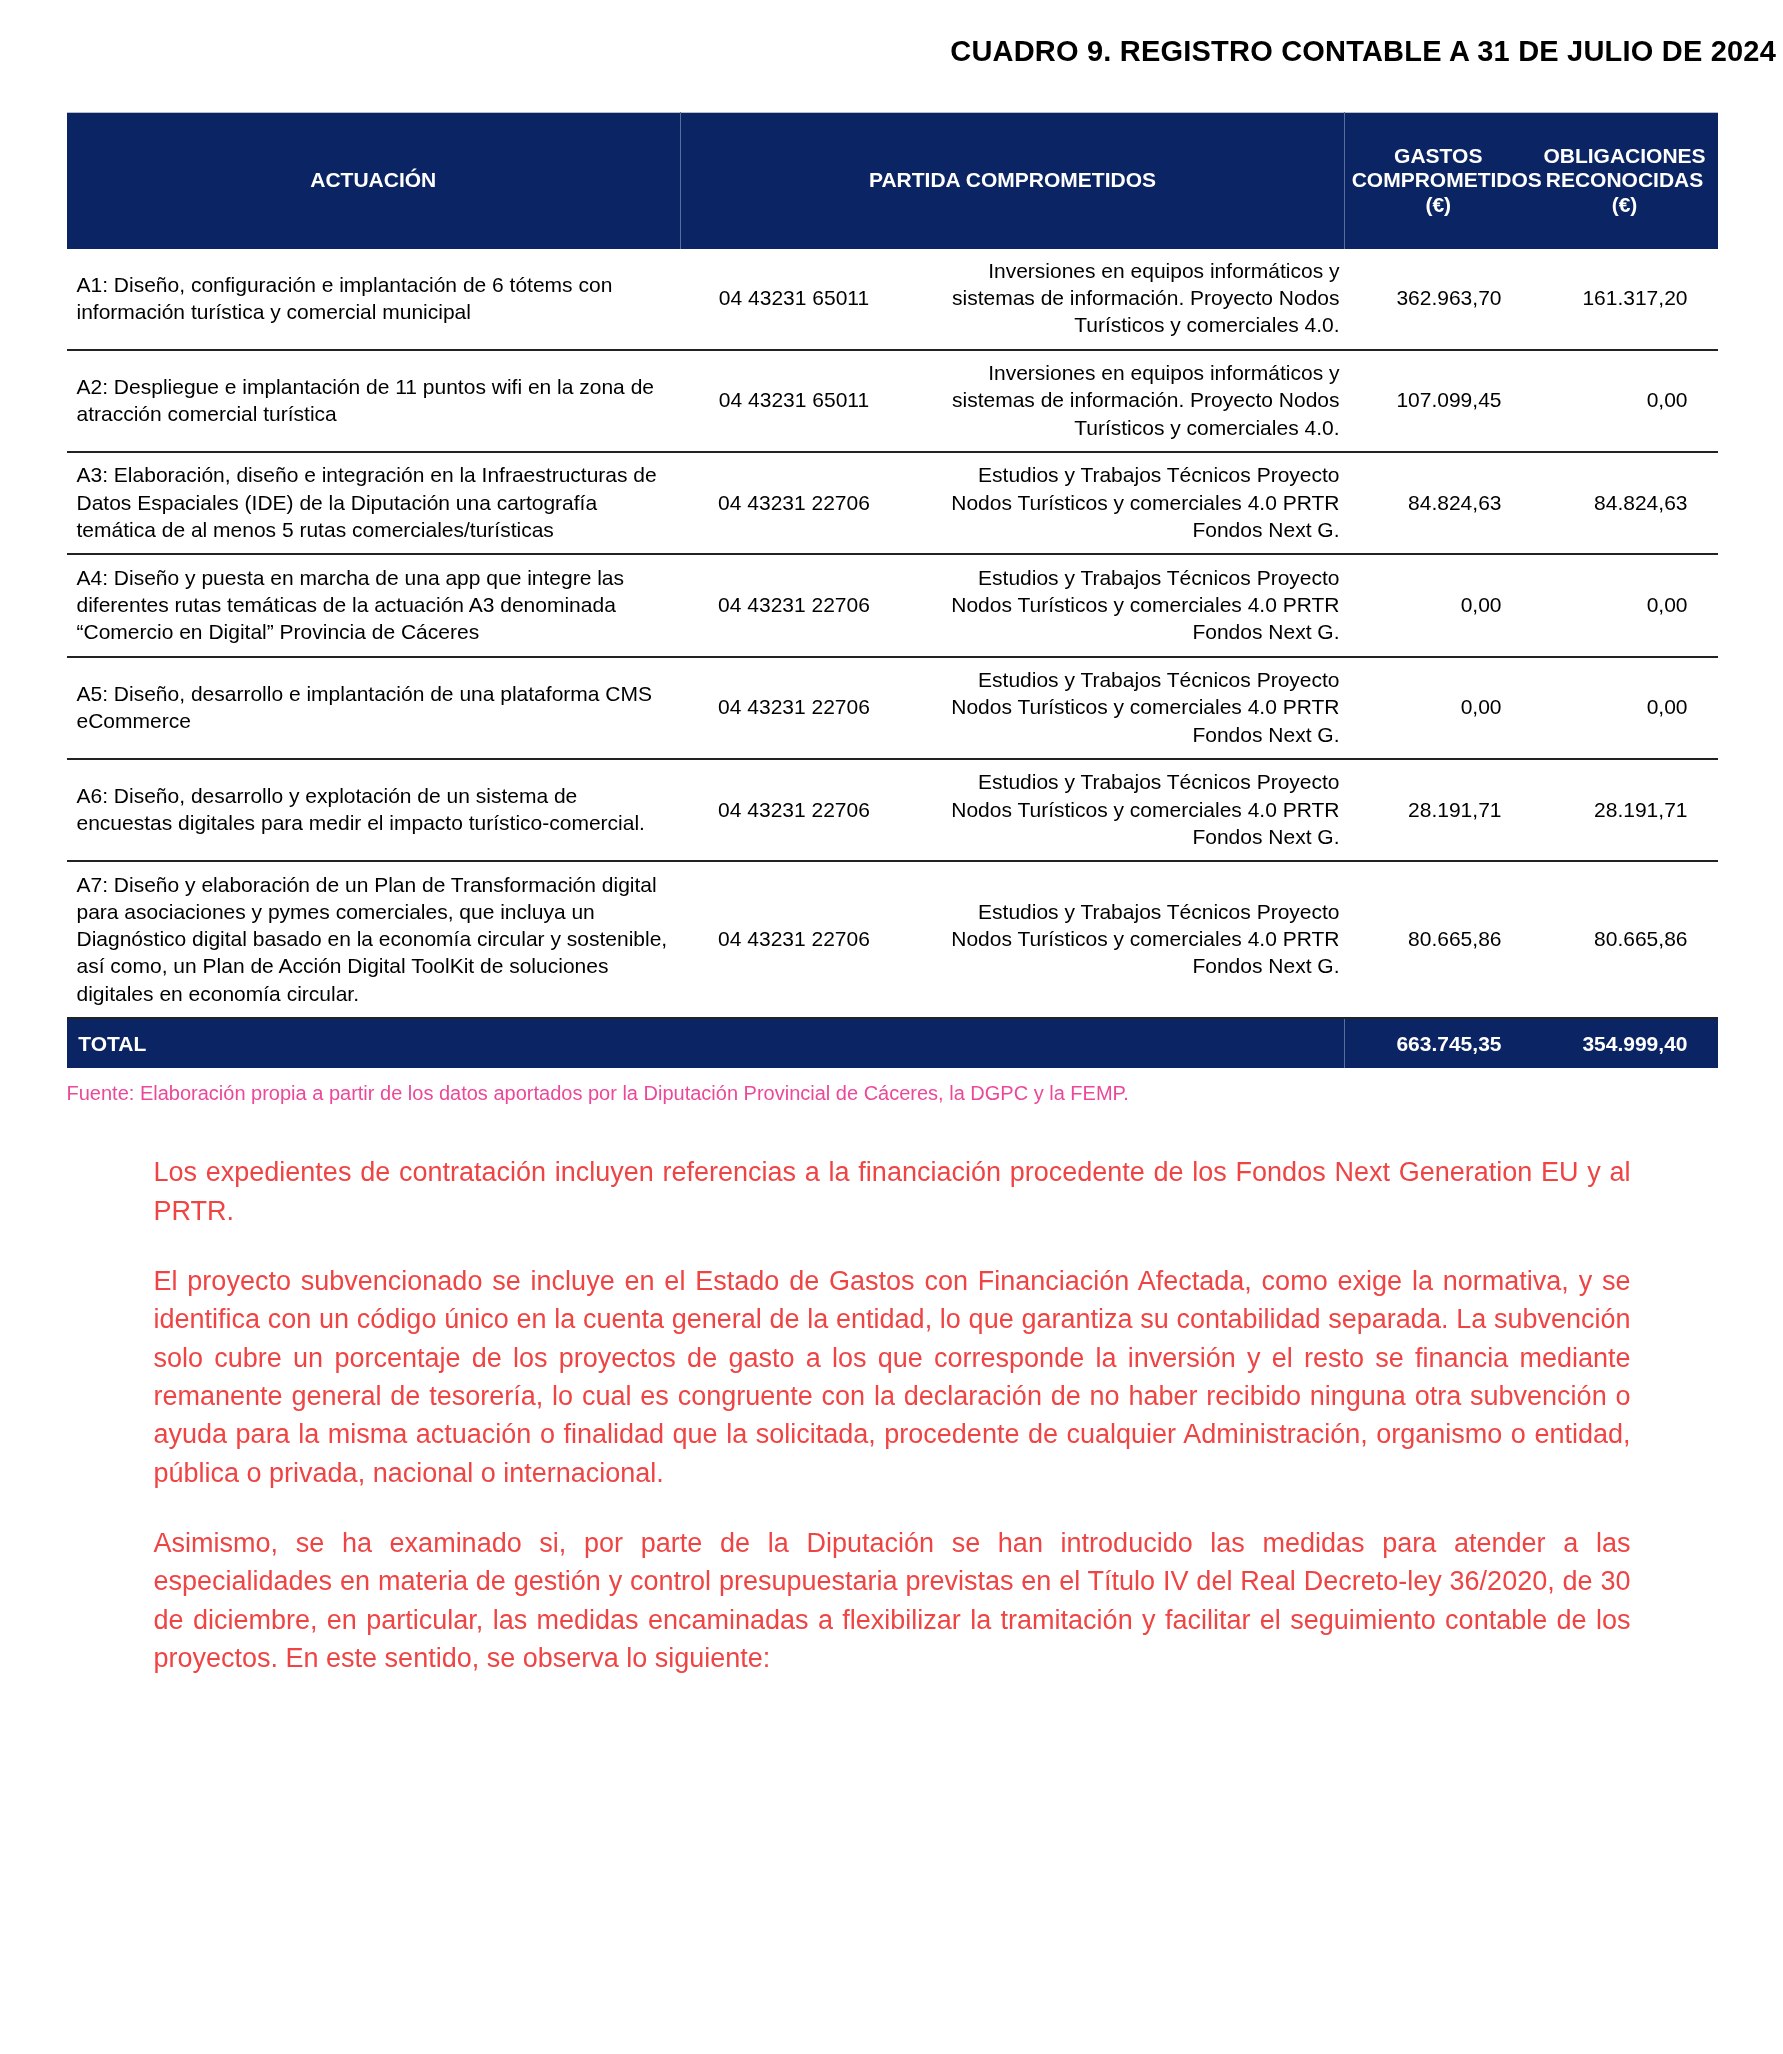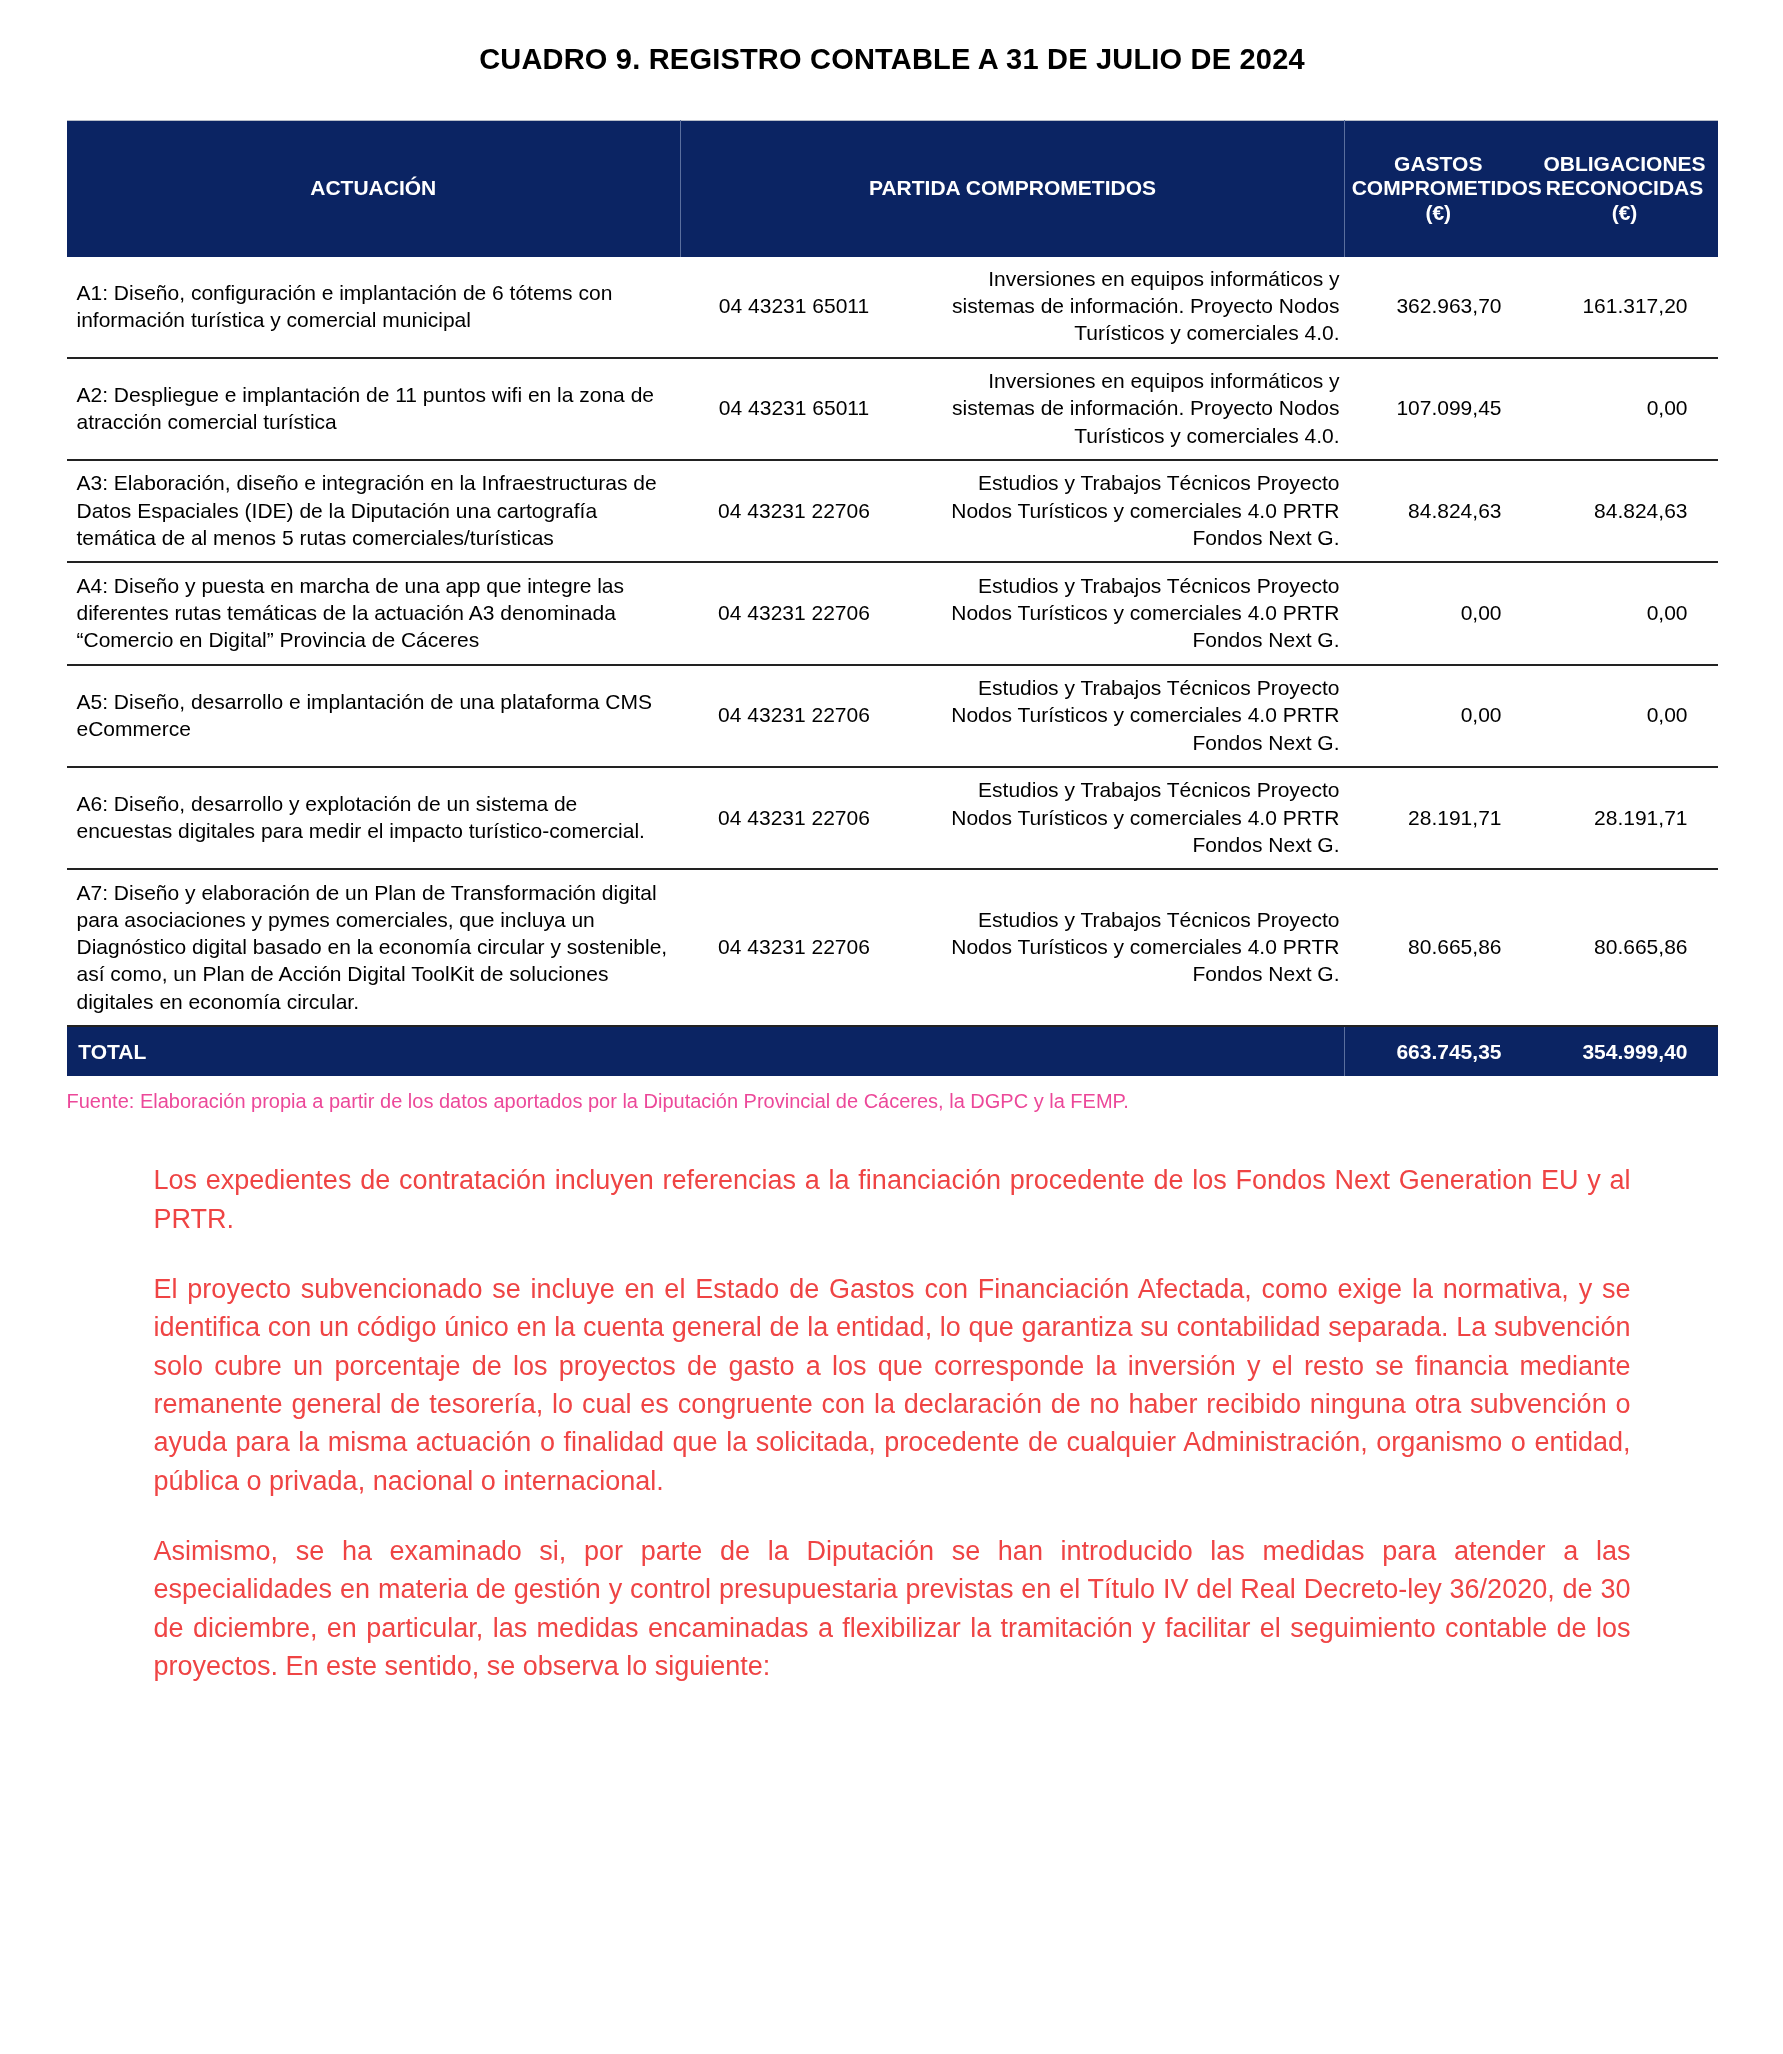--- a/index.html
+++ b/index.html
@@ -18,25 +18,25 @@
   .page {
     position: relative;
     width: 1784px;
     min-height: 2055px;
     box-sizing: border-box;
     padding: 0;
   }
 
   
   .doc-title {
-    text-align: center;
+    text-align: right;
     font-size: 29px;
     font-weight: bold;
     letter-spacing: 0.2px;
-    margin: 16px;
+    margin: 8px;
     padding-top: 27px;
     padding-bottom: 0;
     color: #000;
   }
 
   
   .table-wrap {
     margin: 0 auto;
     width: 1651px;
     margin-top: 44px;

